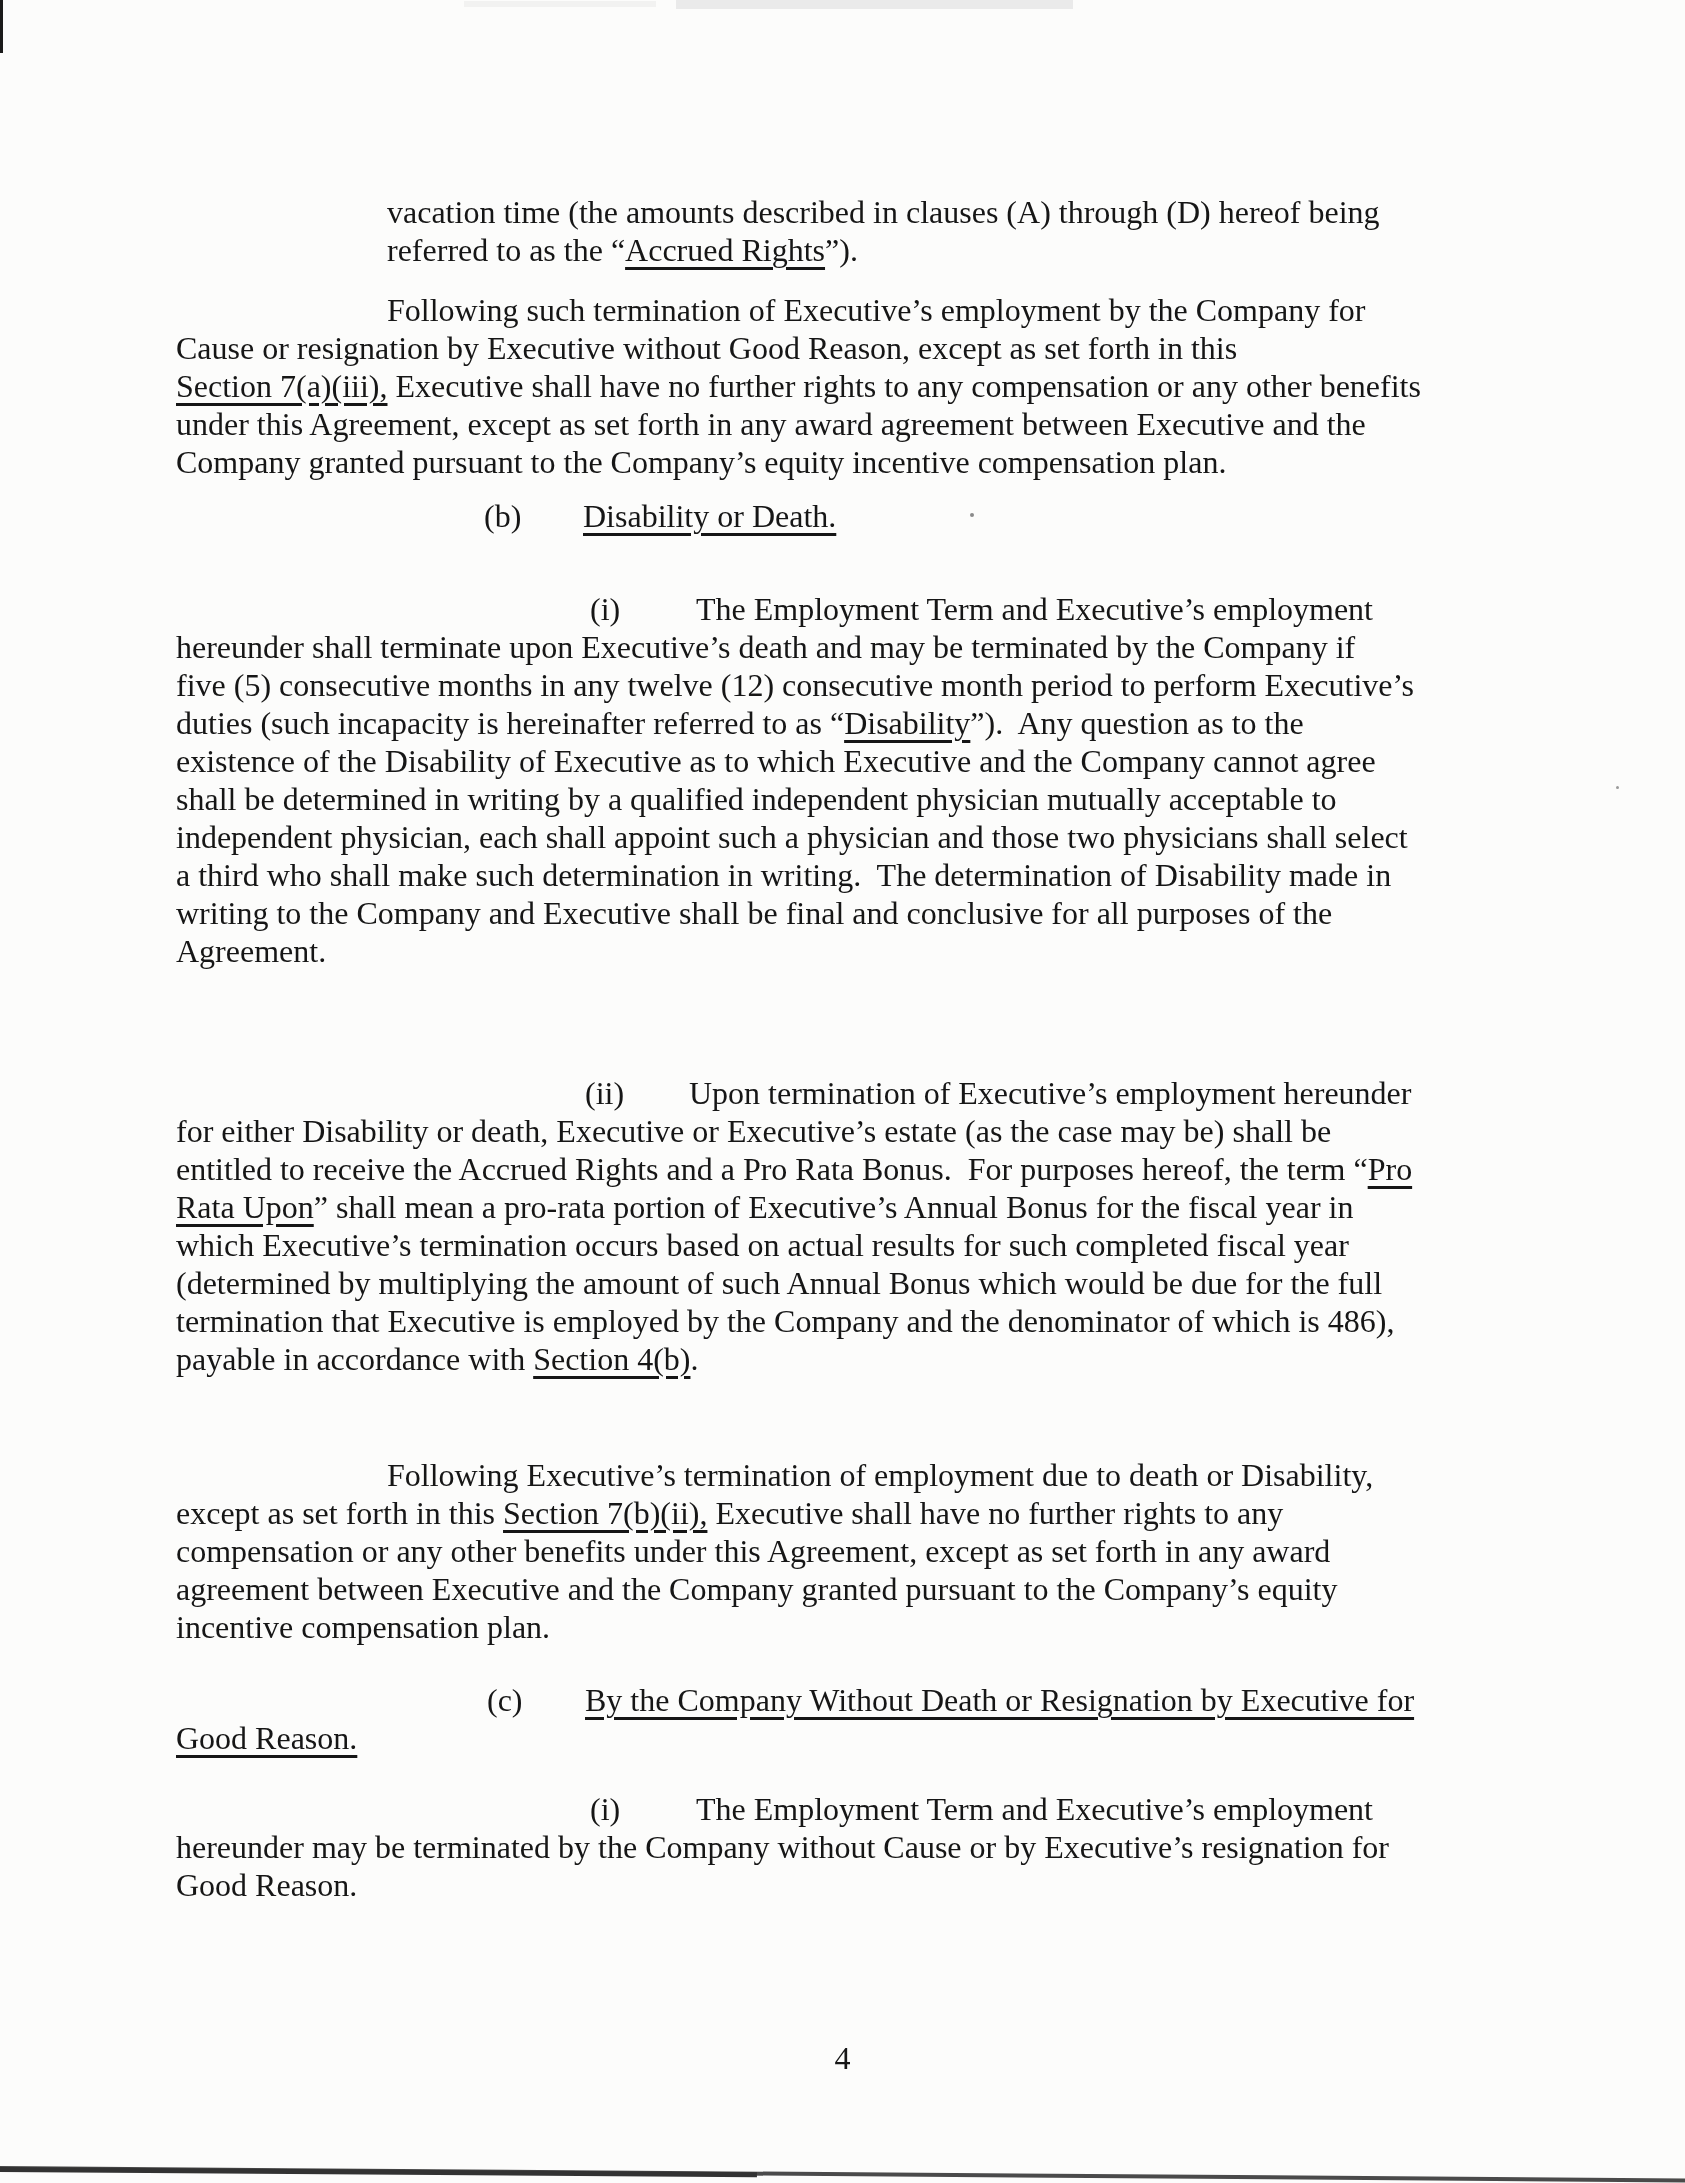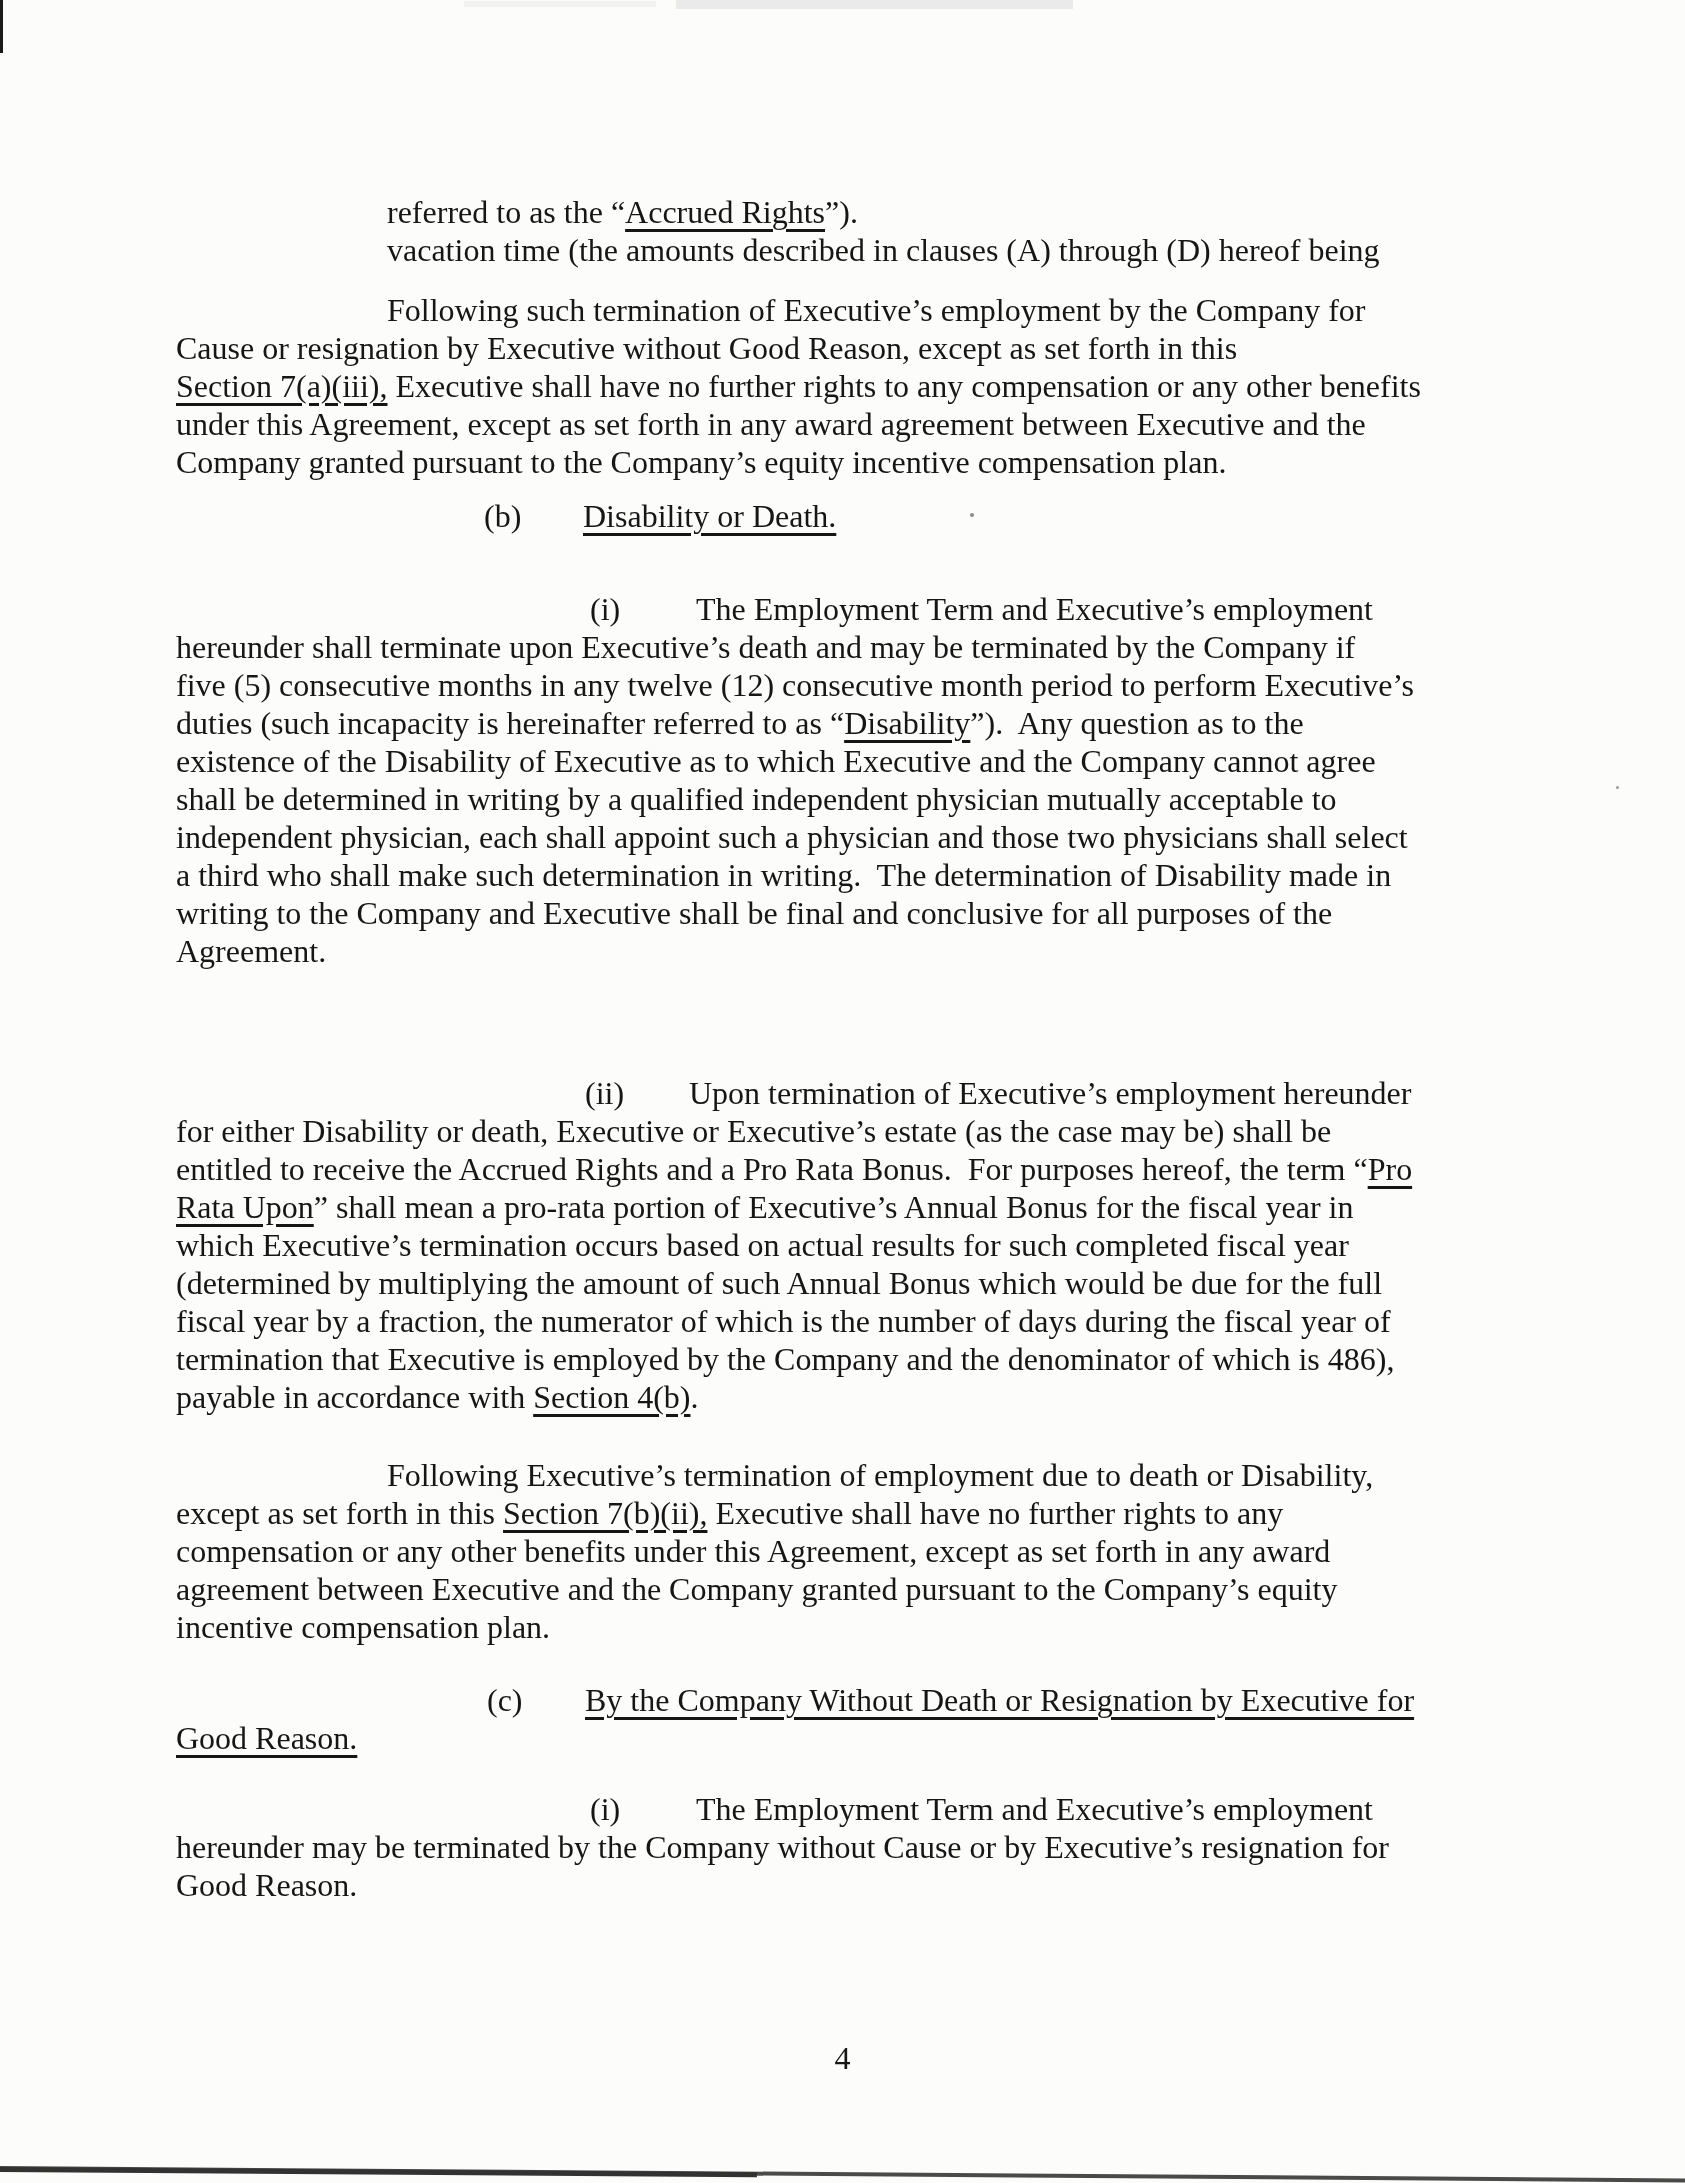--- a/index.html
+++ b/index.html
@@ -40,22 +40,22 @@
 </head>
 <body>
 
 <div class="art art-corner"></div>
 <div class="art art-top1"></div>
 <div class="art art-top2"></div>
 <div class="art speck1"></div>
 <div class="art speck2"></div>
 
 <div class="block" style="top:193px">
+  <div class="line bq"><span>vacation time (the amounts described in clauses (A) through (D) hereof being</span></div>
   <div class="line bq"><span>referred to as the “</span><span class="u">Accrued Rights</span><span>”).</span></div>
-  <div class="line bq"><span>vacation time (the amounts described in clauses (A) through (D) hereof being</span></div>
 </div>
 
 <div class="block" style="top:291px">
   <div class="line ind"><span>Following such termination of Executive’s employment by the Company for</span></div>
   <div class="line"><span>Cause or resignation by Executive without Good Reason, except as set forth in this</span></div>
   <div class="line"><span class="u">Section 7(a)(iii),</span><span> Executive shall have no further rights to any compensation or any other benefits</span></div>
   <div class="line"><span>under this Agreement, except as set forth in any award agreement between Executive and the</span></div>
   <div class="line"><span>Company granted pursuant to the Company’s equity incentive compensation plan.</span></div>
 </div>
 
@@ -76,21 +76,20 @@
   <div class="line"><span>Agreement.</span></div>
 </div>
 
 <div class="block" style="top:1074px">
   <div class="line li2"><span class="lbl ii">(ii)</span><span>Upon termination of Executive’s employment hereunder</span></div>
   <div class="line"><span>for either Disability or death, Executive or Executive’s estate (as the case may be) shall be</span></div>
   <div class="line"><span>entitled to receive the Accrued Rights and a Pro Rata Bonus.  For purposes hereof, the term “</span><span class="u">Pro</span></div>
   <div class="line"><span class="u">Rata Upon</span><span>” shall mean a pro-rata portion of Executive’s Annual Bonus for the fiscal year in</span></div>
   <div class="line"><span>which Executive’s termination occurs based on actual results for such completed fiscal year</span></div>
   <div class="line"><span>(determined by multiplying the amount of such Annual Bonus which would be due for the full</span></div>
-  <div class="line"><span>fiscal year by a fraction, the numerator of which is the number of days during the fiscal year of</span></div>
   <div class="line"><span>termination that Executive is employed by the Company and the denominator of which is 486),</span></div>
   <div class="line"><span>payable in accordance with </span><span class="u">Section 4(b)</span><span>.</span></div>
 </div>
 
 <div class="block" style="top:1456px">
   <div class="line ind"><span>Following Executive’s termination of employment due to death or Disability,</span></div>
   <div class="line"><span>except as set forth in this </span><span class="u">Section 7(b)(ii),</span><span> Executive shall have no further rights to any</span></div>
   <div class="line"><span>compensation or any other benefits under this Agreement, except as set forth in any award</span></div>
   <div class="line"><span>agreement between Executive and the Company granted pursuant to the Company’s equity</span></div>
   <div class="line"><span>incentive compensation plan.</span></div>

